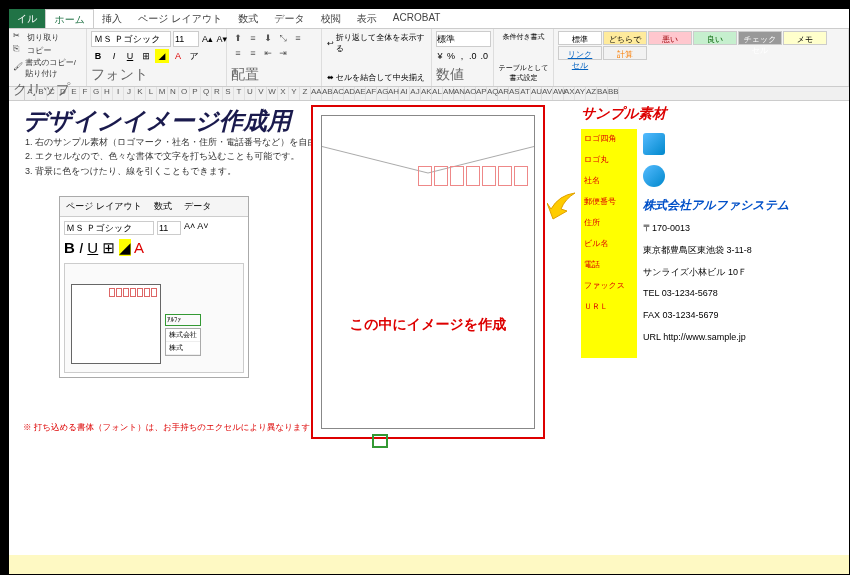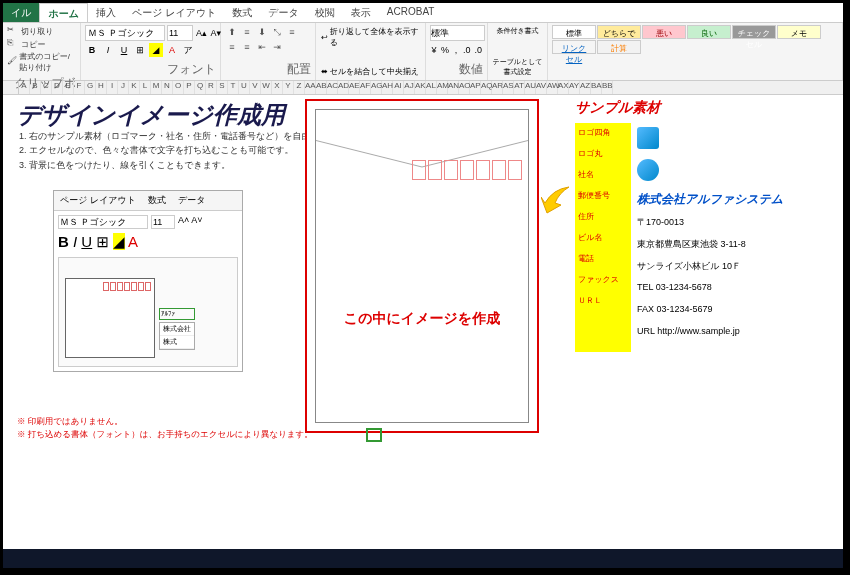--- a/index.html
+++ b/index.html
@@ -1,24 +1,24 @@
 <!DOCTYPE html>
 <html><head>
 <meta charset="utf-8">
 <style>
 *{box-sizing:border-box;margin:0;padding:0;font-family:"MS PGothic","Meiryo",sans-serif}
 body{background:#000;width:850px;height:575px;overflow:hidden}
-.app{background:#0f172a;width:840px;height:565px;margin:3px}
+.app{background:#fef9c3;width:840px;height:565px;margin:9px}
 .ribbon-tabs{display:flex;background:#fff;border-bottom:1px solid #ccc;height:20px;font-size:10px}
 .tab{padding:3px 8px;cursor:pointer;color:#444}
 .tab.file{background:#217346;color:#fff}
-.tab.active{background:#fff;border:1px solid #ccc;border-bottom:none;color:#217346;font-weight:bold}
+.tab.active{background:#fff;border:1px solid #ccc;border-bottom:none;color:#217346;font-weight:normal}
 .ribbon{display:flex;background:#f5f5f5;border-bottom:1px solid #ccc;height:58px;font-size:9px}
 .grp{border-right:1px solid #ddd;padding:2px 4px;display:flex;flex-direction:column;justify-content:space-between}
-.grp-label{text-align:right;color:#666;font-size:12px;margin-top:2px}
+.grp-label{text-align:left;color:#666;font-size:14px;margin-top:2px}
 .clip{width:78px}
 .clip-items{display:flex;flex-direction:column;gap:1px}
 .clip-row{display:flex;align-items:center;gap:2px;font-size:8px;color:#333}
 .ico{width:12px;height:12px;display:inline-block}
 .font-grp{width:140px}
 .font-row{display:flex;gap:2px;align-items:center}
 .font-sel{border:1px solid #ccc;font-size:9px;padding:1px 2px;width:80px;height:16px}
 .size-sel{border:1px solid #ccc;font-size:9px;width:26px;height:16px;padding:1px}
 .btn-s{border:1px solid transparent;background:none;width:14px;height:14px;font-size:9px;cursor:pointer}
 .align-grp{width:95px}
@@ -297,21 +297,20 @@
 <div class="embed-cell">ｱﾙﾌｧ</div>
 <div class="embed-list">
 <div>株式会社</div>
               <div>株式</div>
 </div>
 </div>
 </div>
 </div>
 
 <div class="warn">
-<div>※ 印刷用ではありません。</div>
 <div>※ 打ち込める書体（フォント）は、お手持ちのエクセルにより異なります。</div>
 </div>
 
 <div class="envelope">
 <div class="env-inner">
 <div class="env-flap"></div>
 <div class="env-post">
 <span></span>
             <span></span>
             <span></span>

